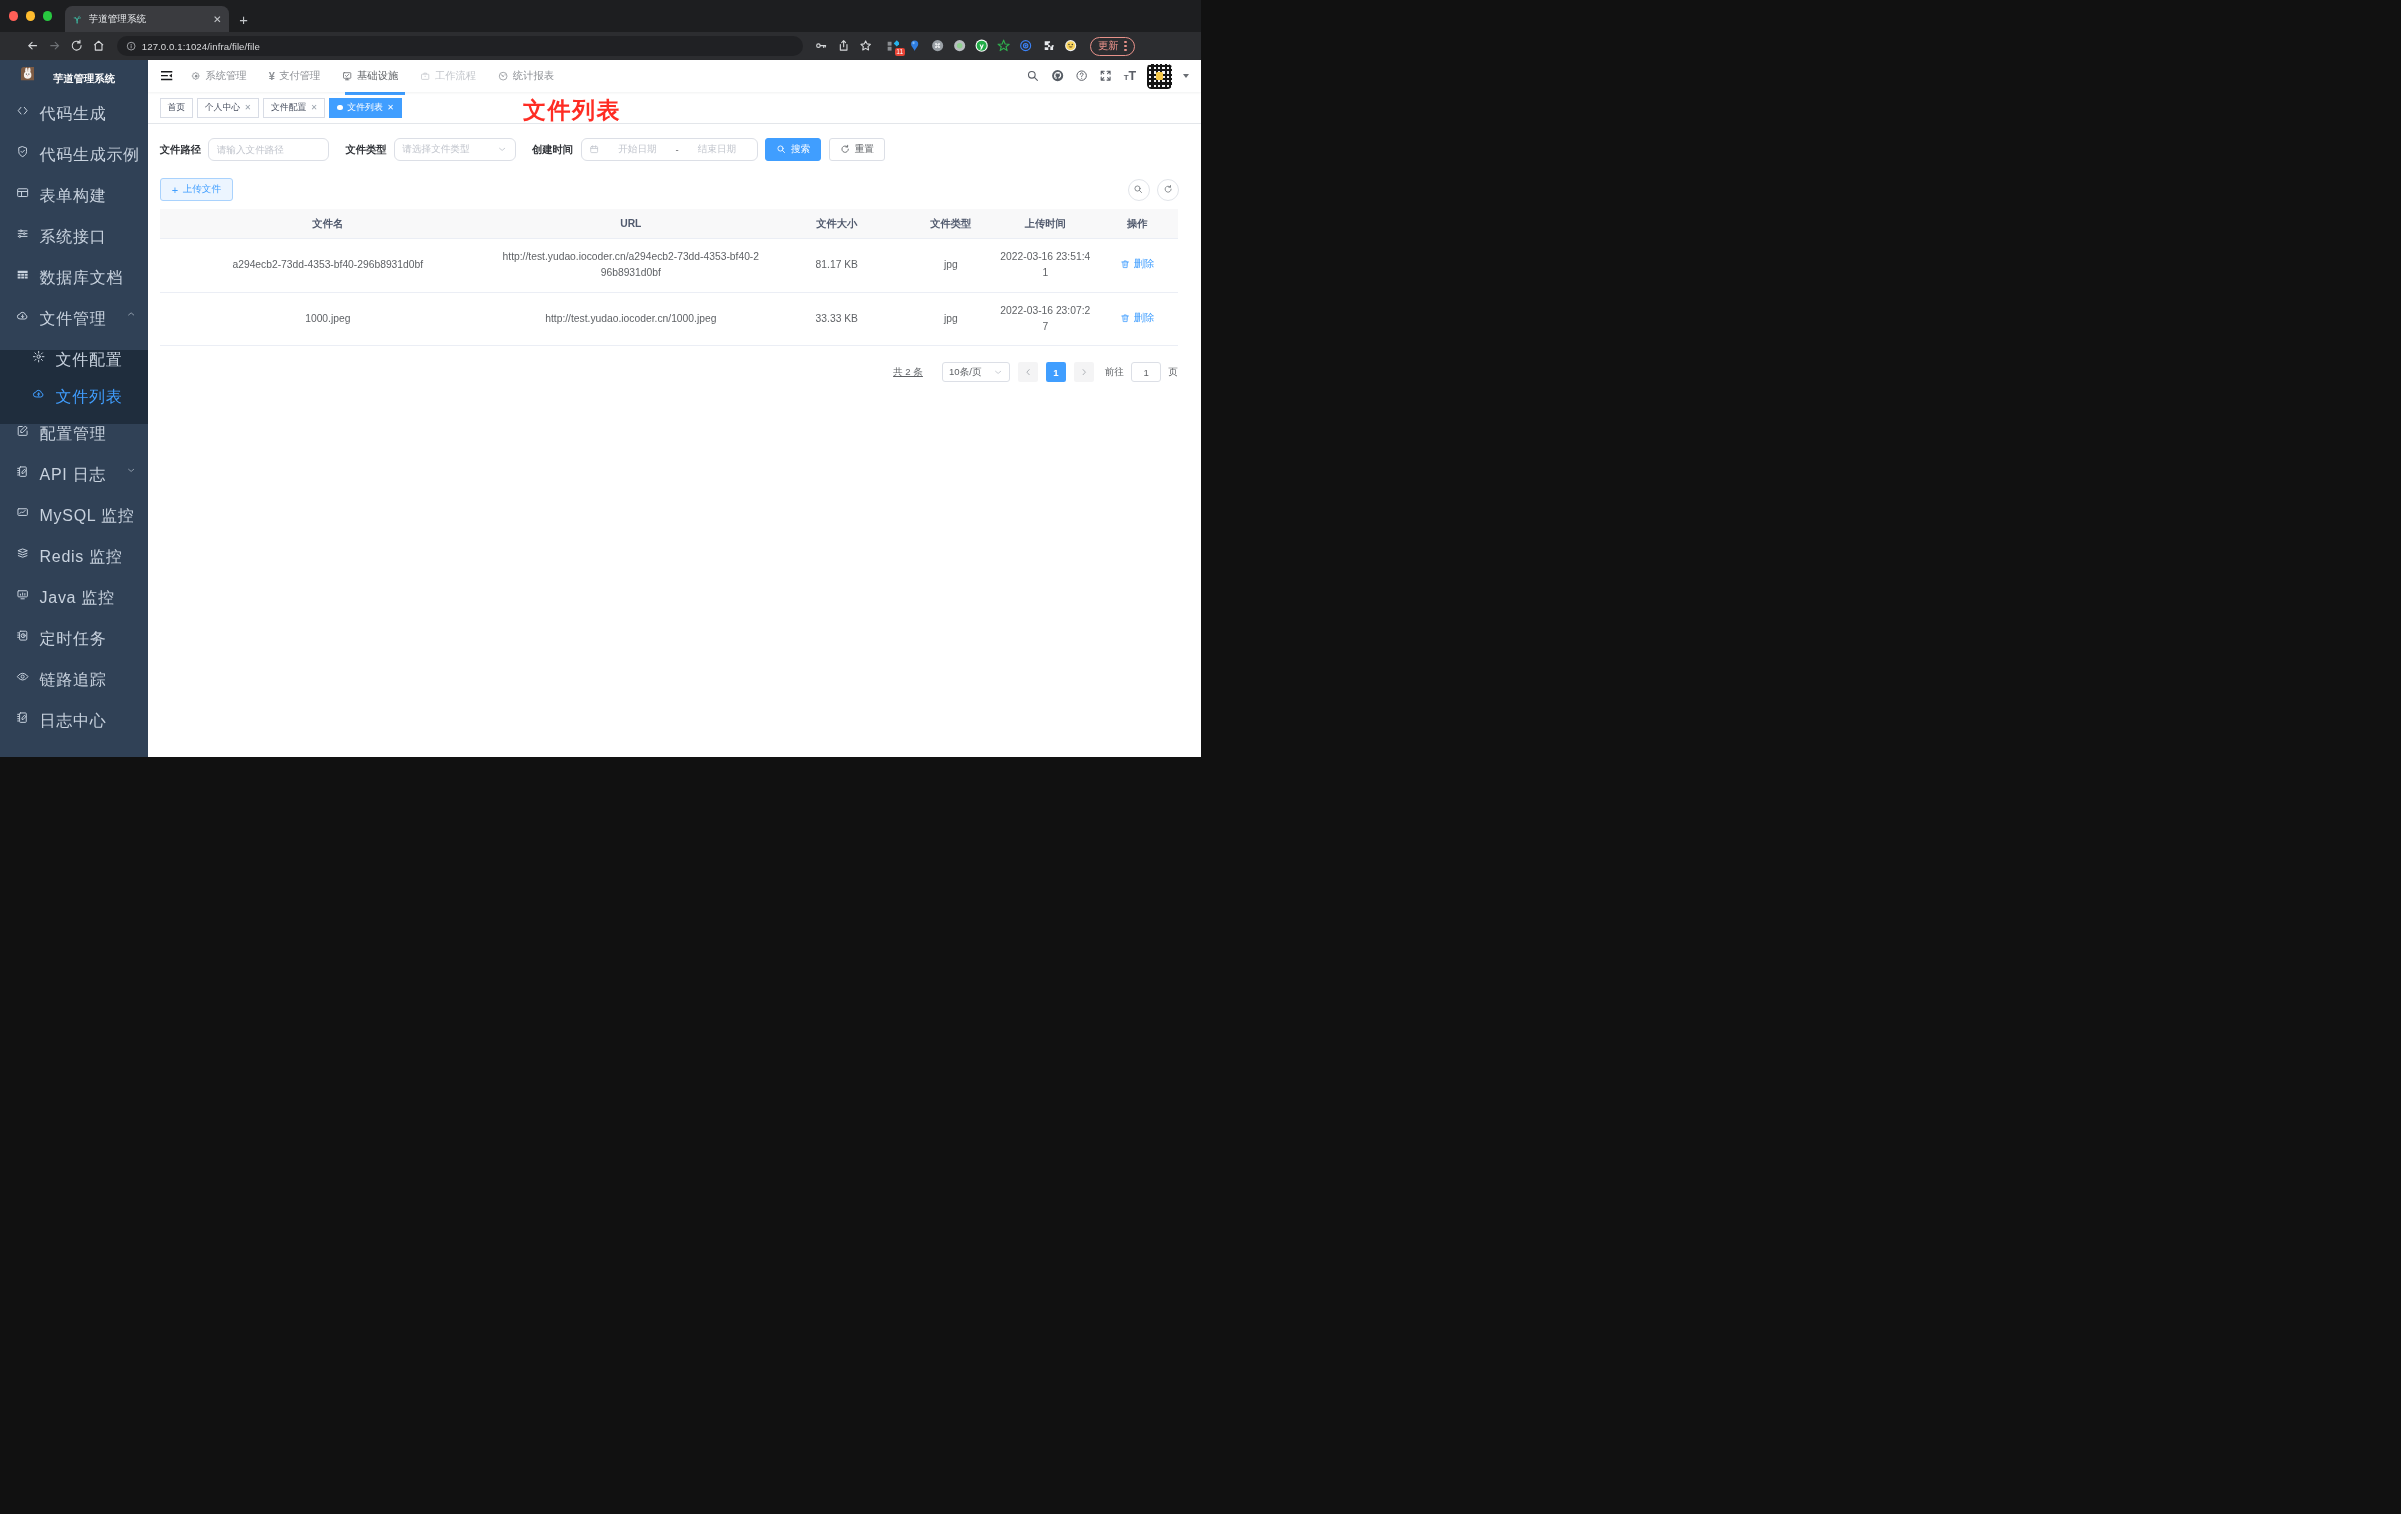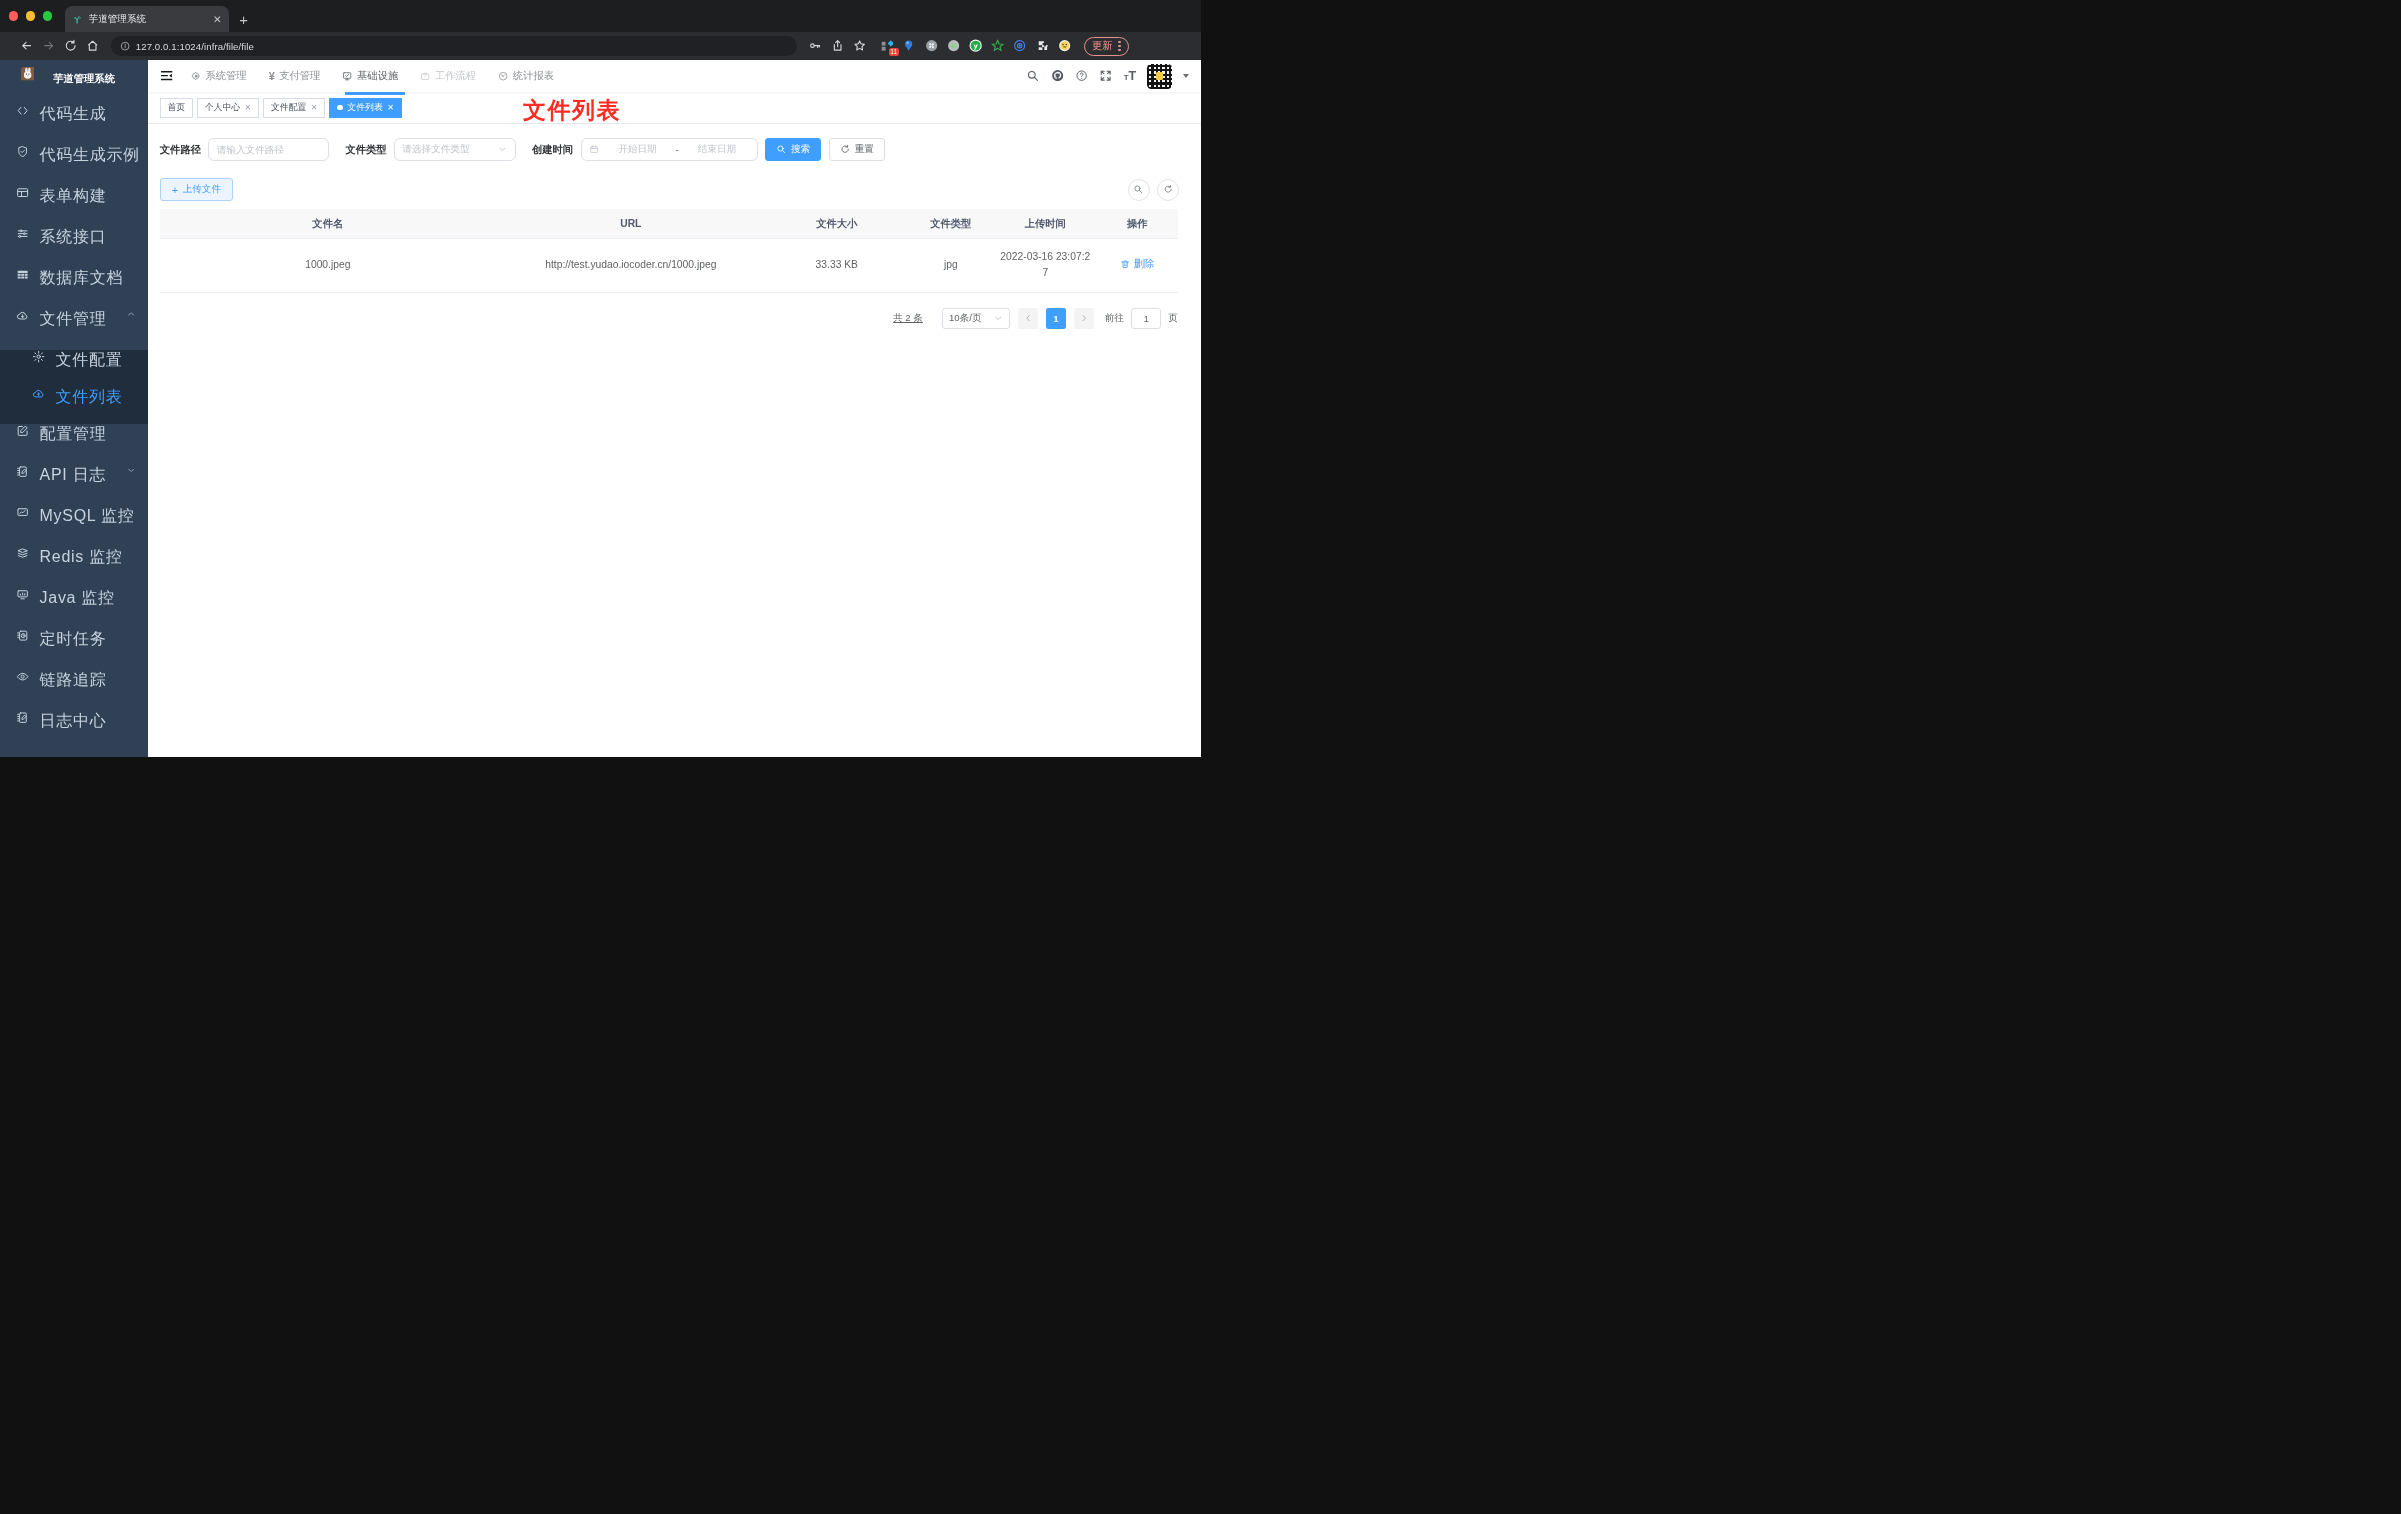--- a/index.html
+++ b/index.html
@@ -11,21 +11,21 @@
   .tabstrip { position:relative; height:32px; background:#1d1e20; display:flex; align-items:flex-end; }
   .traffic { position:absolute; left:8.9px; top:11px; display:flex; gap:7.4px; }
   .tl { width:9.6px; height:9.6px; border-radius:50%; display:inline-block; }
   .tl.red{ background:#ff5f57; } .tl.yel{ background:#febc2e; } .tl.grn{ background:#28c840; }
   .tab { margin-left:65px; width:164px; height:26px; background:#3a3b3f; border-radius:7.4px 7.4px 0 0;
          display:flex; align-items:center; padding:0 7.4px; gap:5.9px; }
   .tab-title { color:#e8eaed; font-size:9.6px; flex:1; white-space:nowrap; overflow:hidden; }
   .tab-close { color:#c3c6c9; font-size:10.3px; cursor:default; }
   .newtab { color:#c3c6c9; font-size:14.8px; margin:0 0 4.4px 10.3px; }
 
-  .toolbar { height:28px; background:#2c2d30; display:flex; align-items:center; padding:0 18px; gap:4.4px; }
+  .toolbar { height:28px; background:#2c2d30; display:flex; align-items:center; padding:0 24px; gap:4.4px; }
   .navbtn { width:17.7px; height:17.7px; display:flex; align-items:center; justify-content:center; color:#d6d8da; }
   .navbtn.dim { color:#6f7276; }
   .urlbar { flex:0 0 686px; height:20.7px; margin-left:4.4px; background:#202124; border-radius:10.3px;
             display:flex; align-items:center; padding:0 8.9px; gap:5.9px; color:#cfd1d4; }
   .urlbar .url { font-size:9.6px; color:#d9dadc; letter-spacing:0.1px; }
   .tb-icons { display:flex; align-items:center; gap:8.9px; margin-left:7.4px; color:#d6d8da; }
   .ext-row { display:flex; align-items:center; gap:7.4px; margin-left:8.9px; }
   .ext { position:relative; width:14.8px; height:14.8px; display:flex; align-items:center; justify-content:center; }
   .badge { position:absolute; right:-4.4px; bottom:-3px; background:#e94436; color:#fff; font-size:6.6px;
            border-radius:2.2px; padding:0 1.5px; line-height:8px; }
@@ -660,20 +660,35 @@
               <th>文件名</th>
               <th>URL</th>
               <th>文件大小</th>
               <th>文件类型</th>
               <th>上传时间</th>
               <th>操作</th>
             </tr>
           </thead>
           <tbody>
             <tr>
+              <td>a294ecb2-73dd-4353-bf40-296b8931d0bf</td>
+              <td>http://test.yudao.iocoder.cn/a294ecb2-73dd-4353-bf40-296b8931d0bf</td>
+              <td>81.17 KB</td>
+              <td>jpg</td>
+              <td>2022-03-16 23:51:41</td>
+              <td>
+                <span class="del-link">
+                  <svg class="ic ic14" viewBox="0 0 24 24" fill="none" stroke="#409eff" stroke-width="1.8" stroke-linecap="round">
+                      <path d="M4 7h16M9.5 7V4.5h5V7M6.5 7l1 13h9l1-13M10 11v5M14 11v5"></path>
+                    </svg>
+                  <span>删除</span>
+                </span>
+              </td>
+            </tr>
+            <tr>
               <td>1000.jpeg</td>
               <td>http://test.yudao.iocoder.cn/1000.jpeg</td>
               <td>33.33 KB</td>
               <td>jpg</td>
               <td>2022-03-16 23:07:27</td>
               <td>
                 <span class="del-link">
                   <svg class="ic ic14" viewBox="0 0 24 24" fill="none" stroke="#409eff" stroke-width="1.8" stroke-linecap="round">
                       <path d="M4 7h16M9.5 7V4.5h5V7M6.5 7l1 13h9l1-13M10 11v5M14 11v5"></path>
                     </svg>

